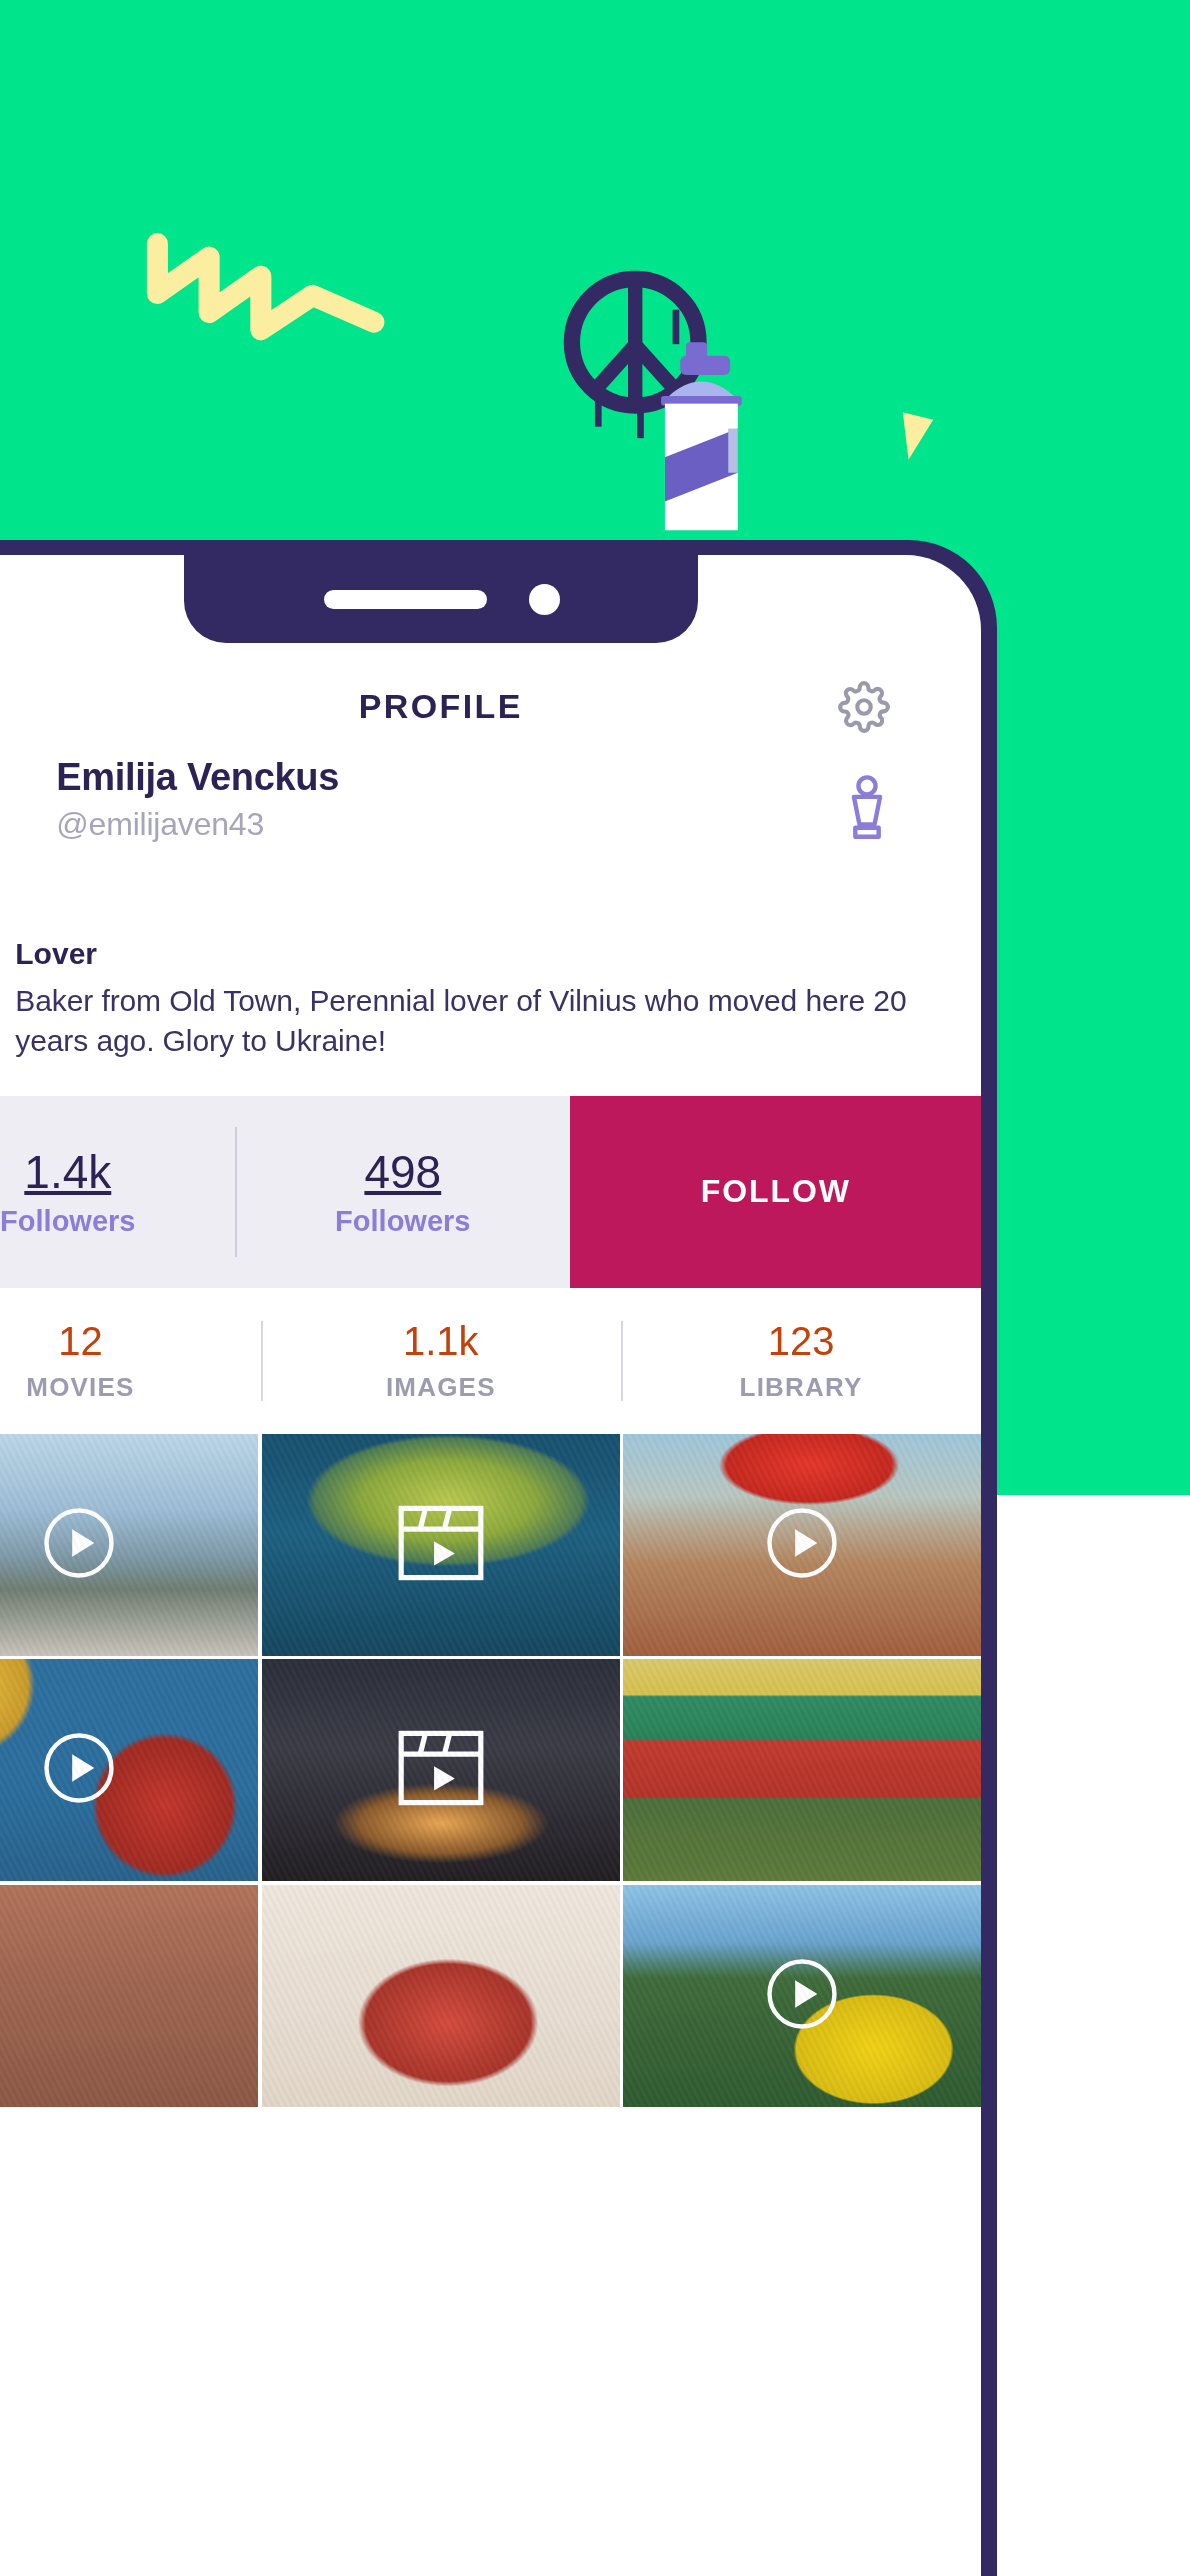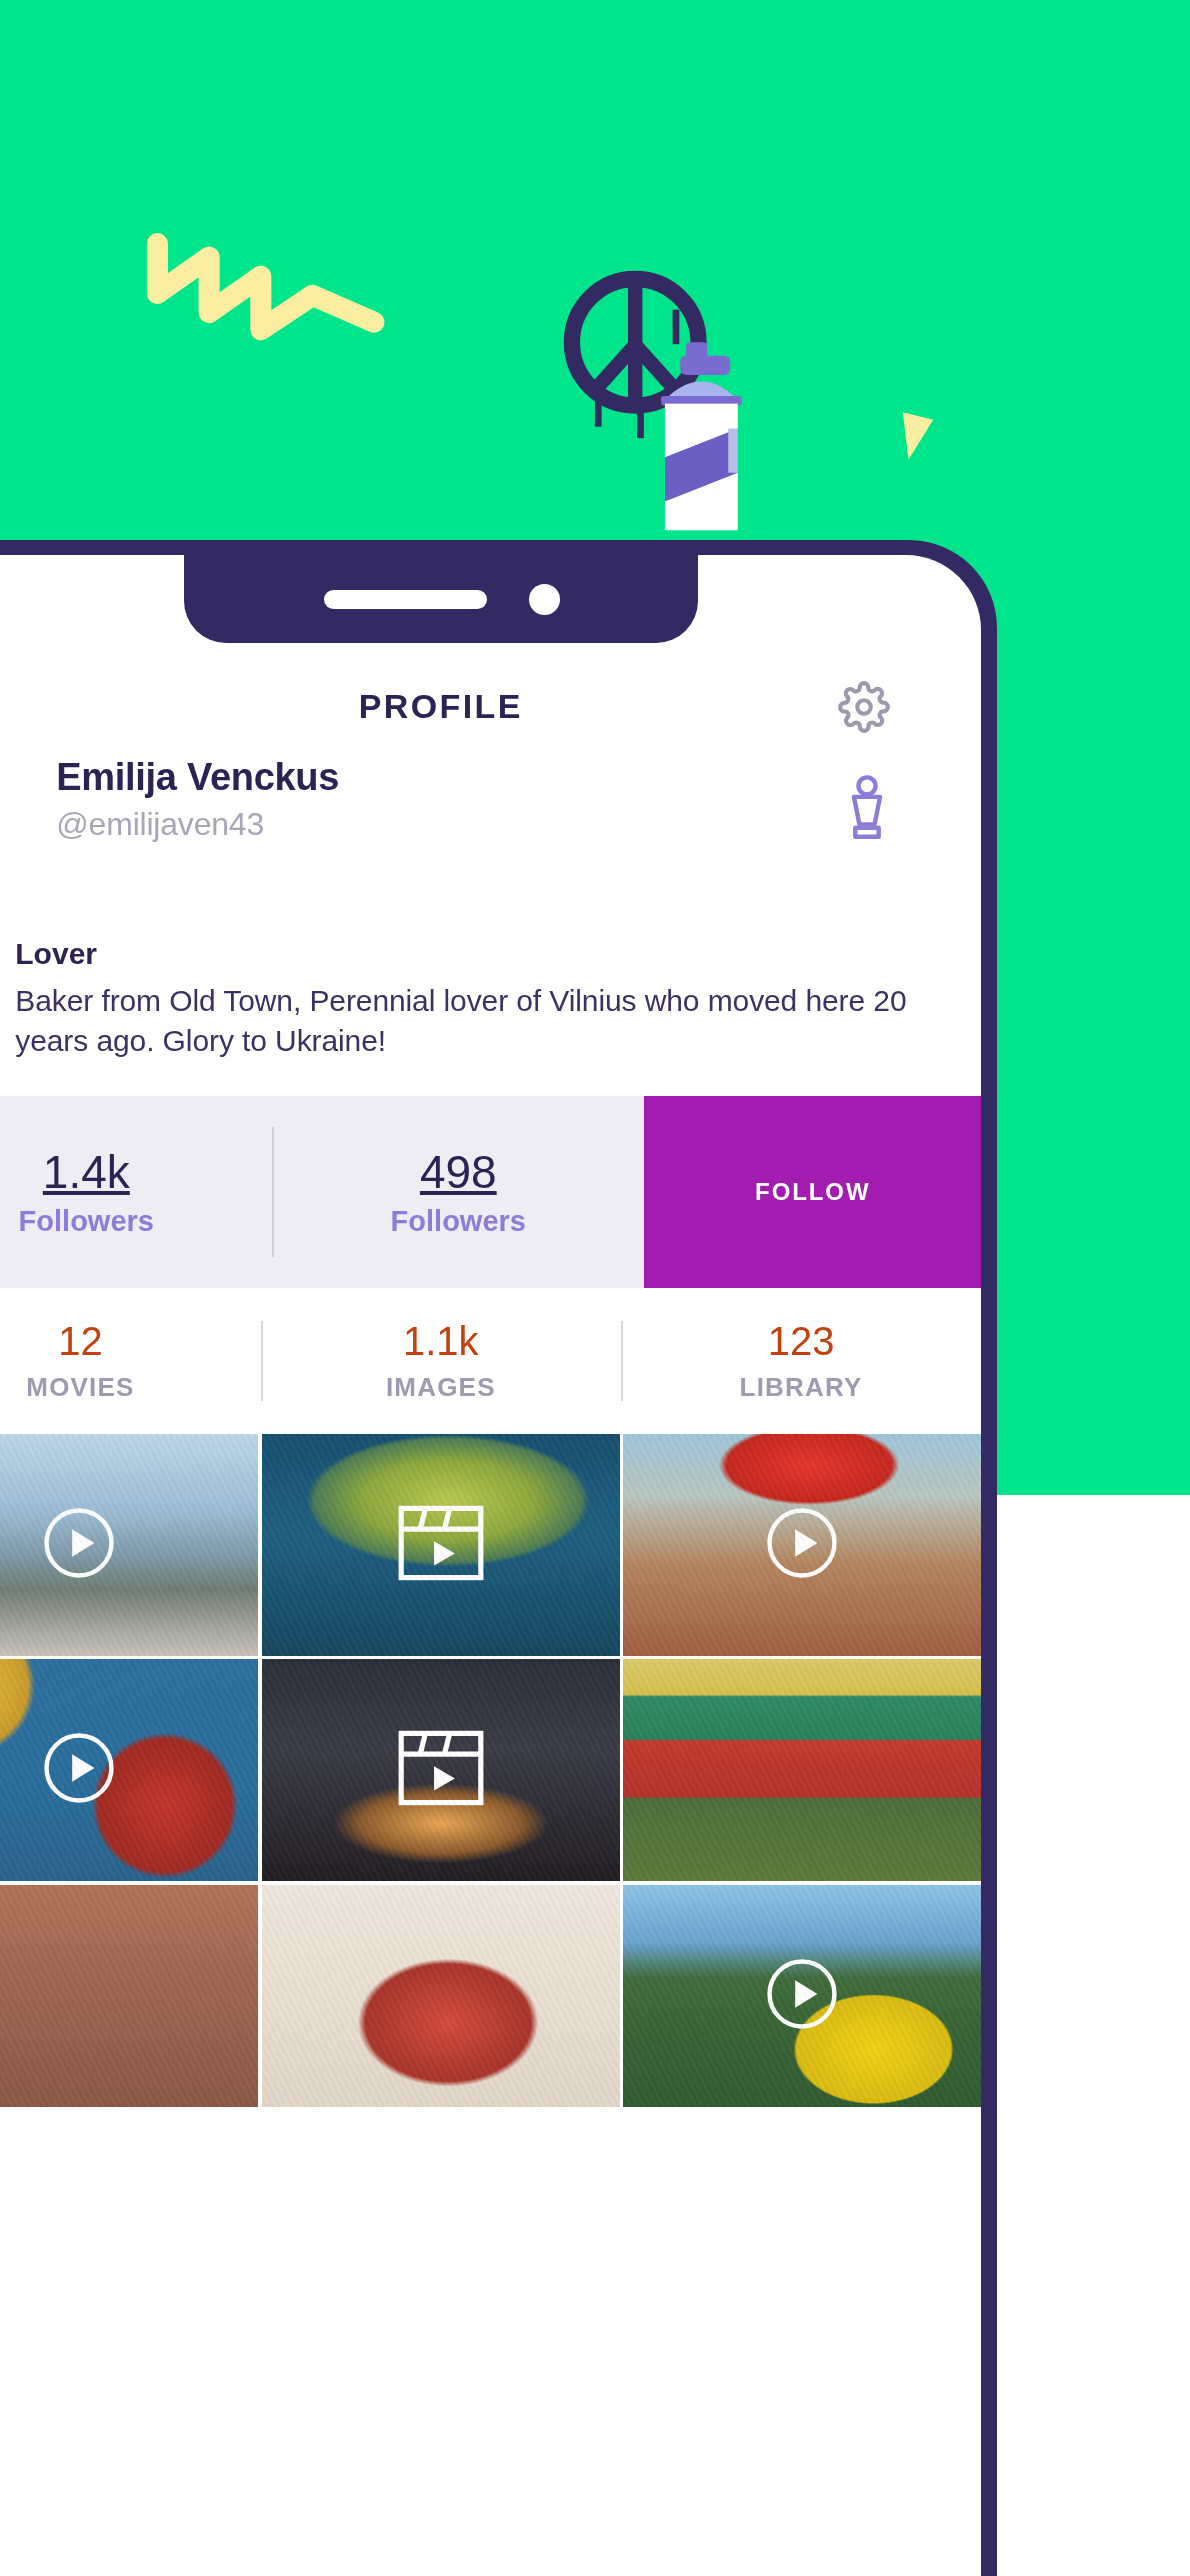--- a/index.html
+++ b/index.html
@@ -123,23 +123,23 @@
     flex:1; display:flex; flex-direction:column;
     align-items:center; justify-content:center; position:relative;
   }
   .stat-cell + .stat-cell::before {
     content:""; position:absolute; left:0; top:31px; bottom:31px;
     width:1.9px; background:#cfcddb;
   }
   .stat-num { font-size:46px; font-weight:500; color:#2d2254;text-decoration:underline; }
   .stat-label { font-size:29px; font-weight:bold; color:#8b7dd8; margin-top:5.8px; }
   #follow-button {
-    width:337px; background:#a21caf;
+    width:411px; background:#be185d;
     display:flex; align-items:center; justify-content:center;
-    color:#ffffff; font-size:24px; font-weight:bold; letter-spacing:1.9px;
+    color:#ffffff; font-size:32px; font-weight:bold; letter-spacing:1.9px;
     cursor:pointer;
   }
 
   
   #tabs-row {
     height:146px; display:flex; background:#ffffff;
   }
   .tab-cell {
     flex:1; display:flex; flex-direction:column;
     align-items:center; justify-content:center; position:relative;

